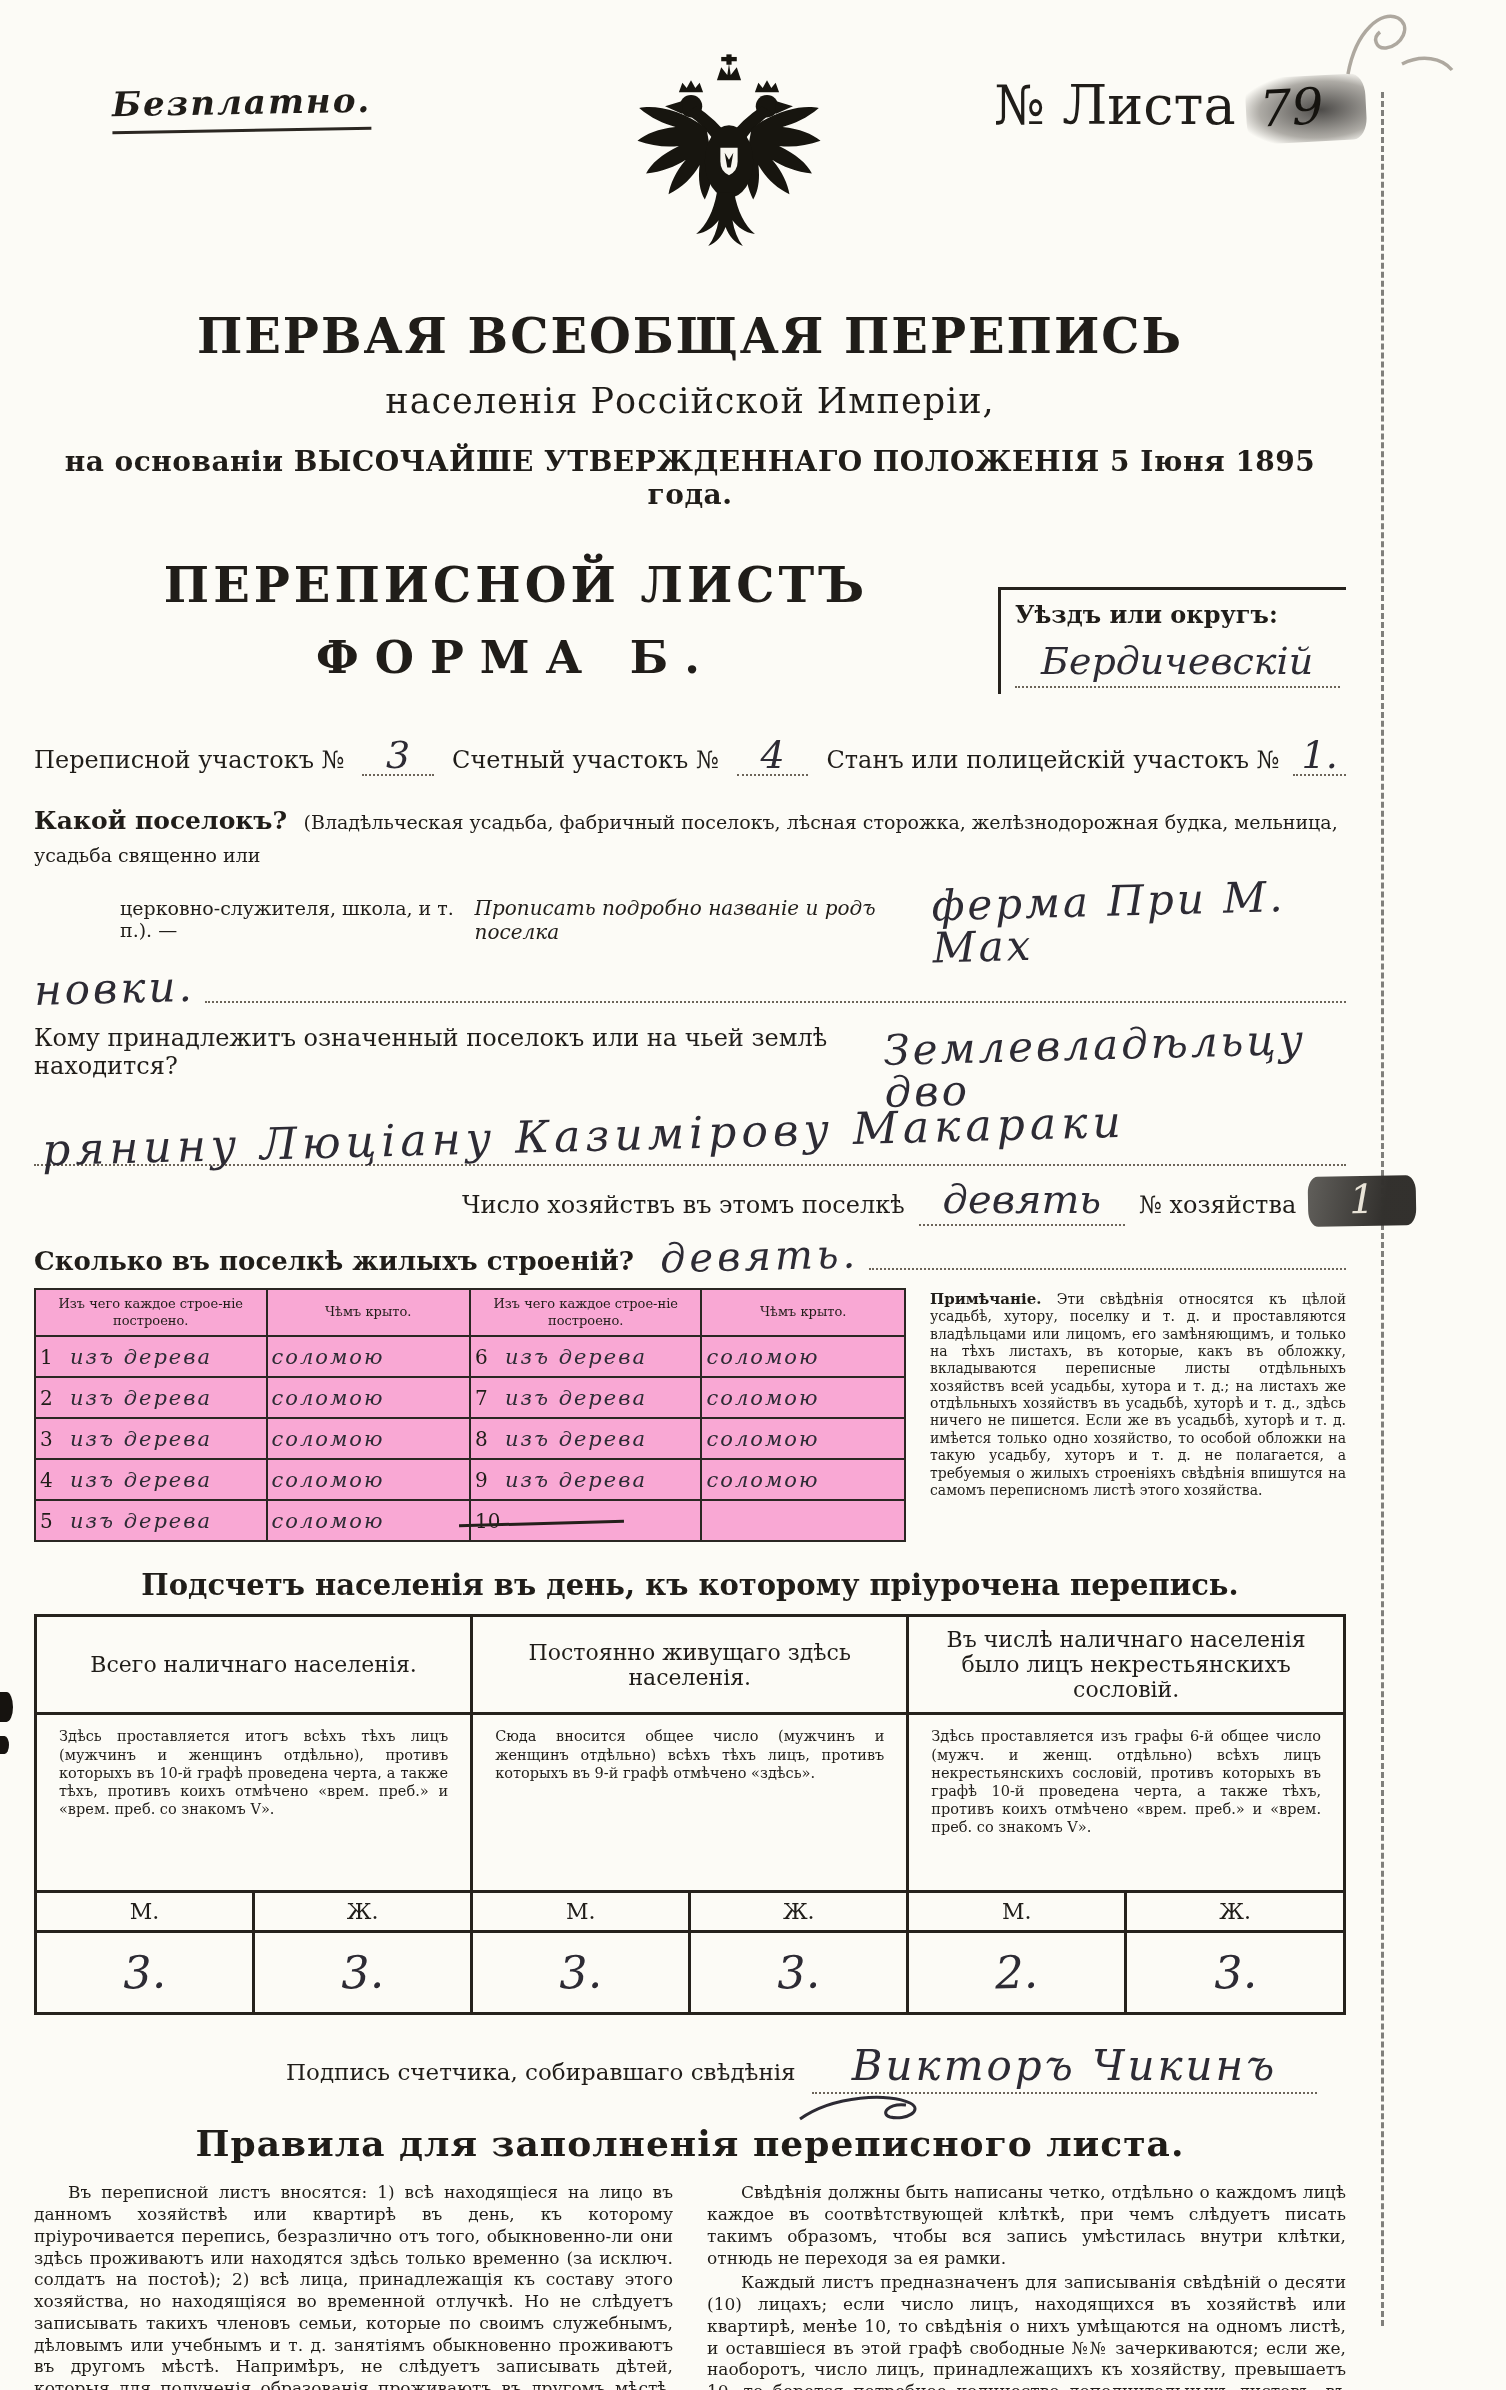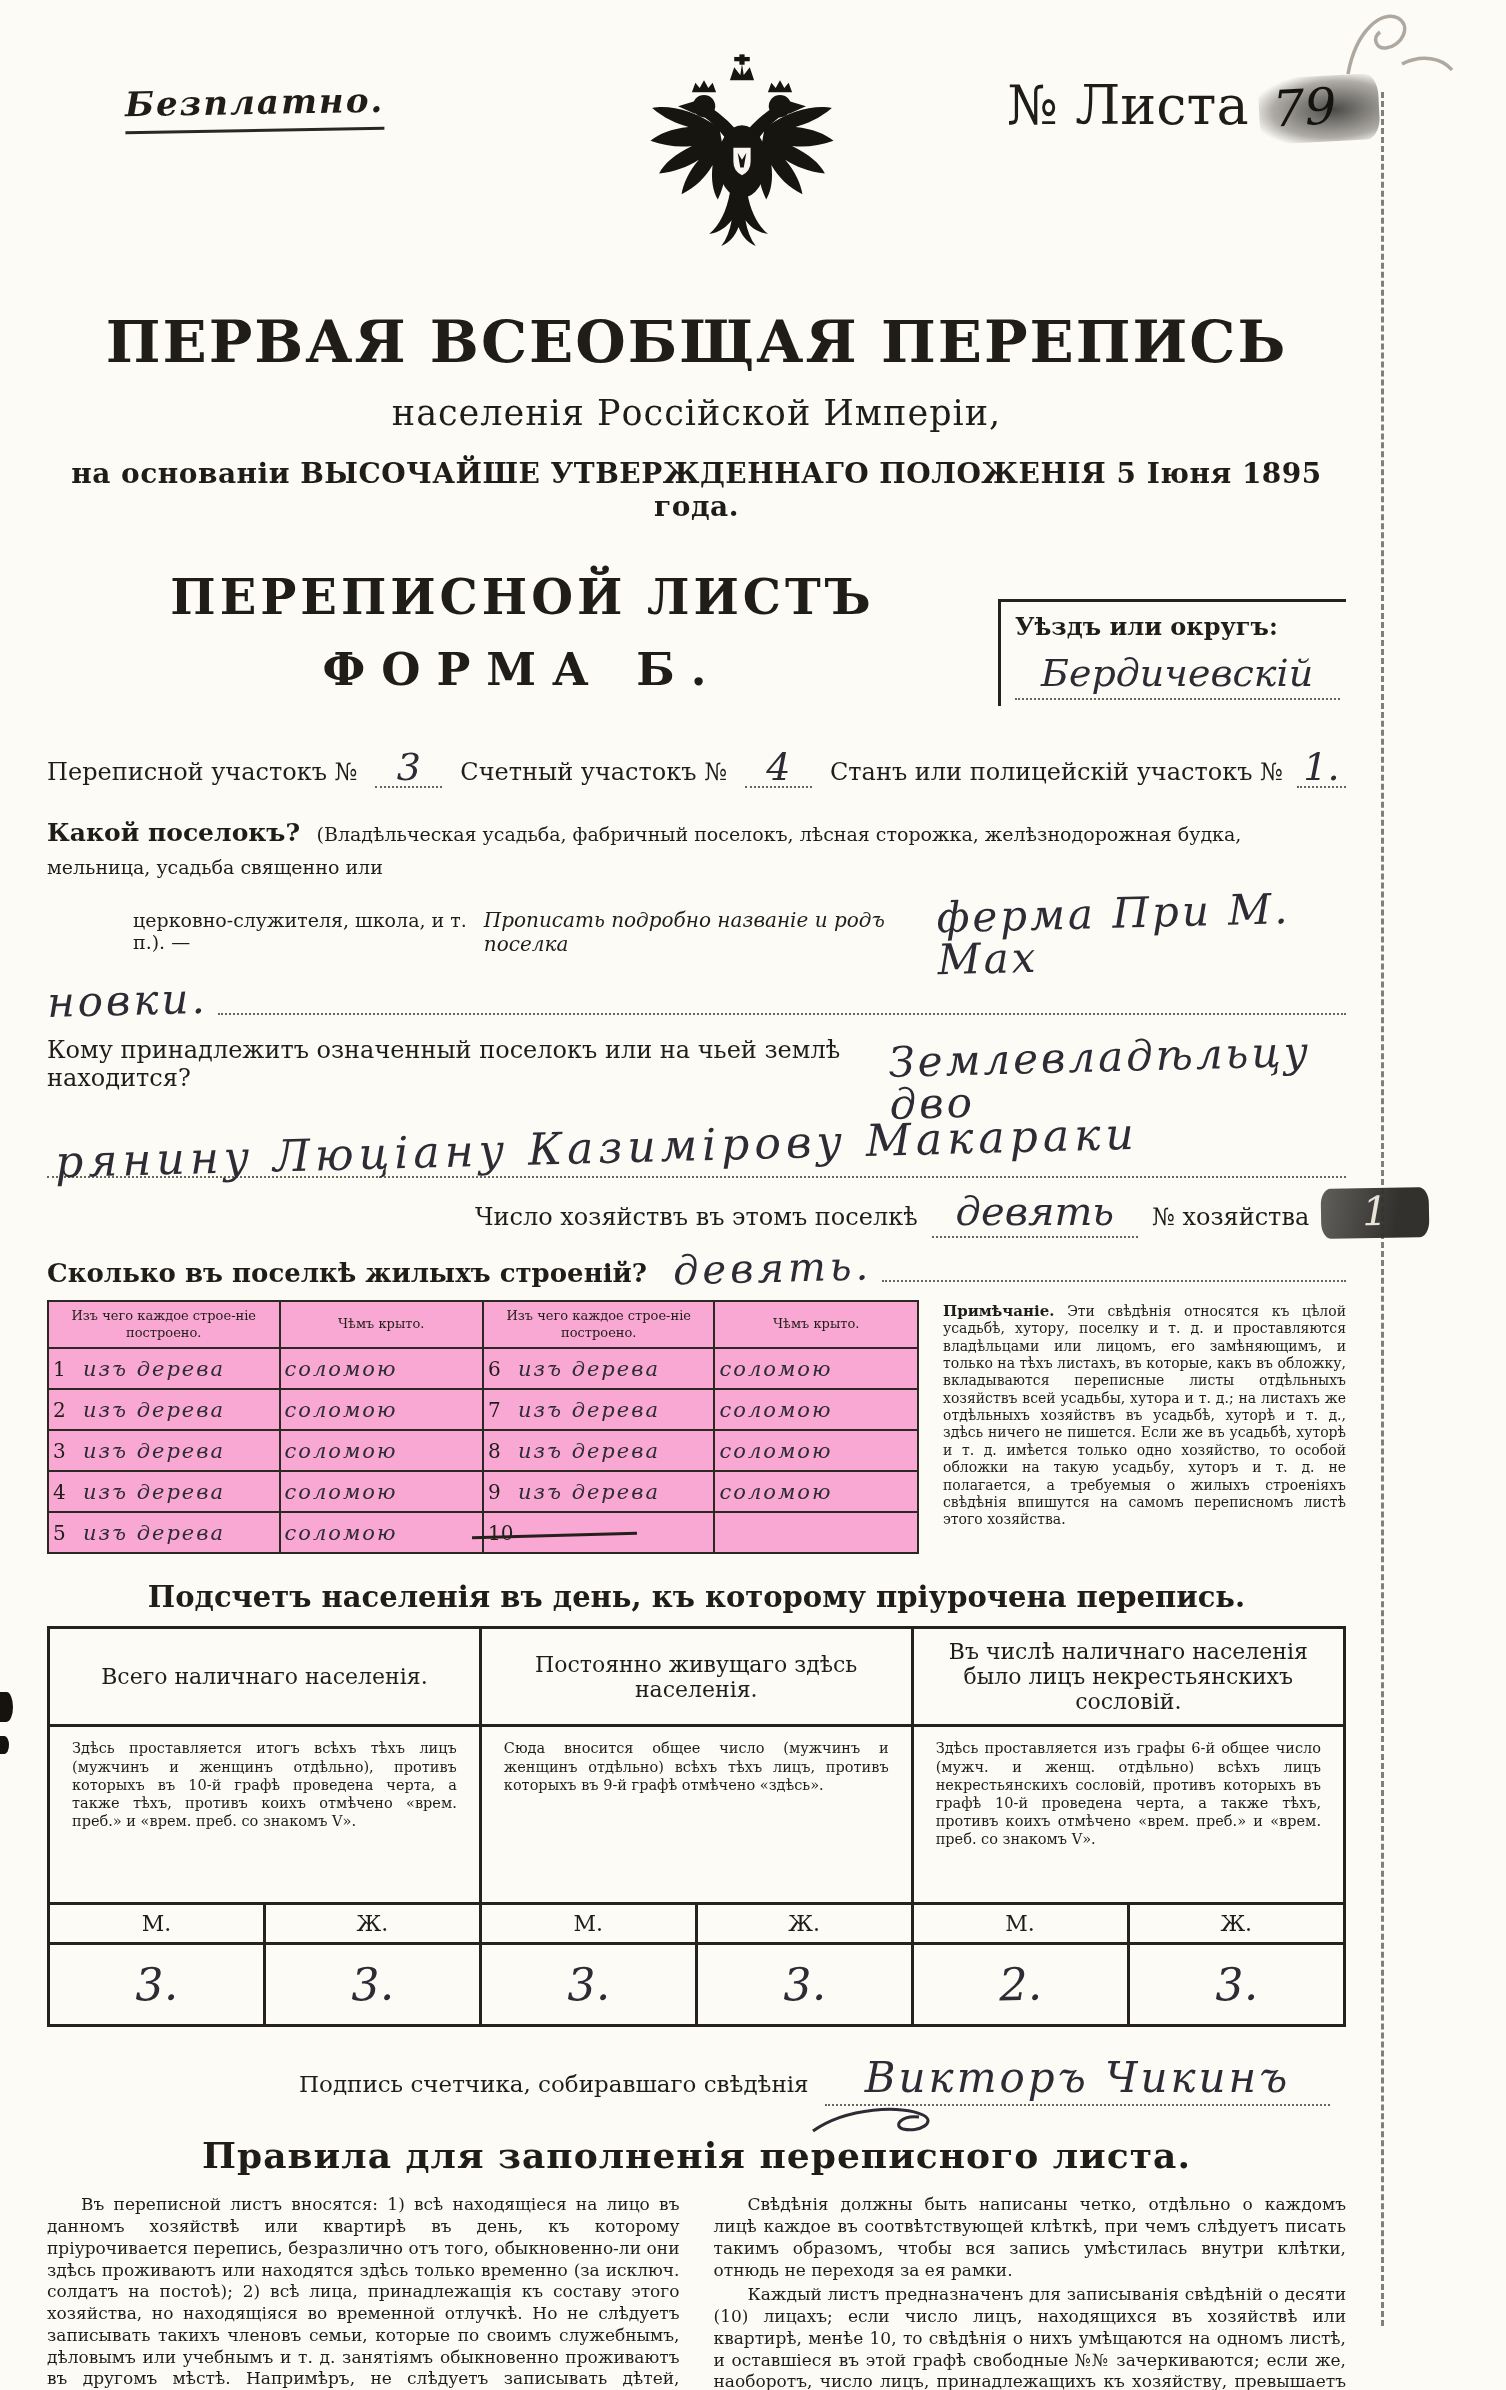--- a/index.html
+++ b/index.html
@@ -2,40 +2,40 @@
 <html><head>
 <meta charset="utf-8">
 <style>
   * { margin:0; padding:0; box-sizing:border-box; }
   body {
     width:1506px; height:2390px; overflow:hidden; position:relative;
     background:#fcfbf6;
     font-family:"DejaVu Serif", serif;
     color:#201d19;
   }
-  .page { width:1492px; height:100%; padding:0 146px 0 47px; position:relative; }
+  .page { width:1492px; height:100%; padding:0 146px 0 34px; position:relative; }
 
   
   .masthead { position:relative; height:300px; }
   .free-label {
     position:absolute; left:78px; top:82px;
     font-size:34px; font-style:italic; font-weight:bold; letter-spacing:2px;
     border-bottom:3px solid #2b2722; padding-bottom:7px; transform:rotate(-1deg);
   }
   .eagle-wrap { position:absolute; left:600px; top:52px; }
   .sheetno { position:absolute; left:960px; top:74px; font-size:54px; white-space:nowrap; }
   .sheet-smudge {
     display:inline-block; min-width:120px; margin-left:10px; padding:2px 14px 6px;
     background:radial-gradient(ellipse at 62% 52%, rgba(52,50,48,0.88), rgba(110,106,100,0.55) 58%, rgba(140,140,140,0) 80%);
     border-radius:14px/22px; transform:rotate(-3deg);
     font-style:italic; font-size:50px; color:#15130f;
   }
 
   
-  .main-title { text-align:center; font-size:58px; font-weight:bold; letter-spacing:2px; margin-top:8px; }
+  .main-title { text-align:center; font-size:48px; font-weight:bold; letter-spacing:2px; margin-top:8px; }
   .sub-title  { text-align:center; font-size:35px; margin-top:17px; letter-spacing:1px; }
   .basis-line { text-align:center; font-size:28px; font-weight:bold; margin-top:24px; letter-spacing:0.5px; }
 
   
   .form-head { display:flex; margin-top:46px; align-items:flex-start; }
   .fh-left  { width:362px; border-top:3px solid #26221d; border-right:3px solid #26221d; padding:12px 12px 6px 6px; min-height:118px; }
   .fh-right { width:348px; border-top:3px solid #26221d; border-left:3px solid #26221d; margin-top:30px; padding:10px 6px 6px 14px; min-height:96px; }
   .fh-center { flex:1; text-align:center; }
   .fh-label { font-size:24px; font-weight:bold; }
   .fh-value { font-size:38px; margin-top:10px; padding:0 6px 3px 26px; border-bottom:2px dotted #6c6459; display:block; }

